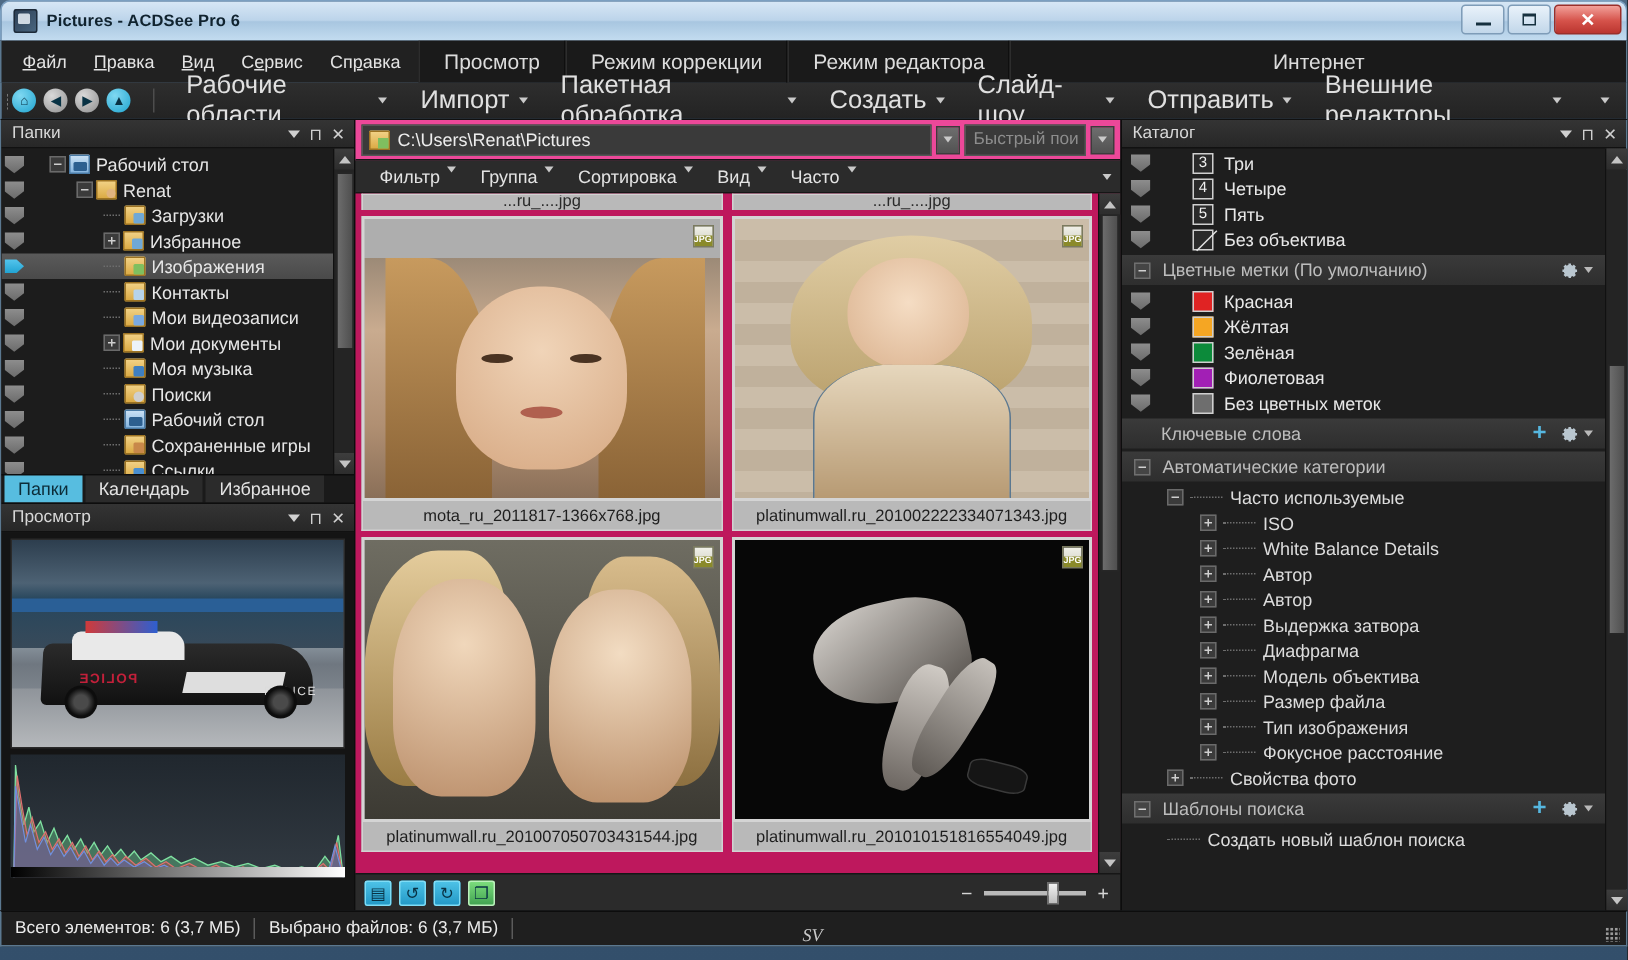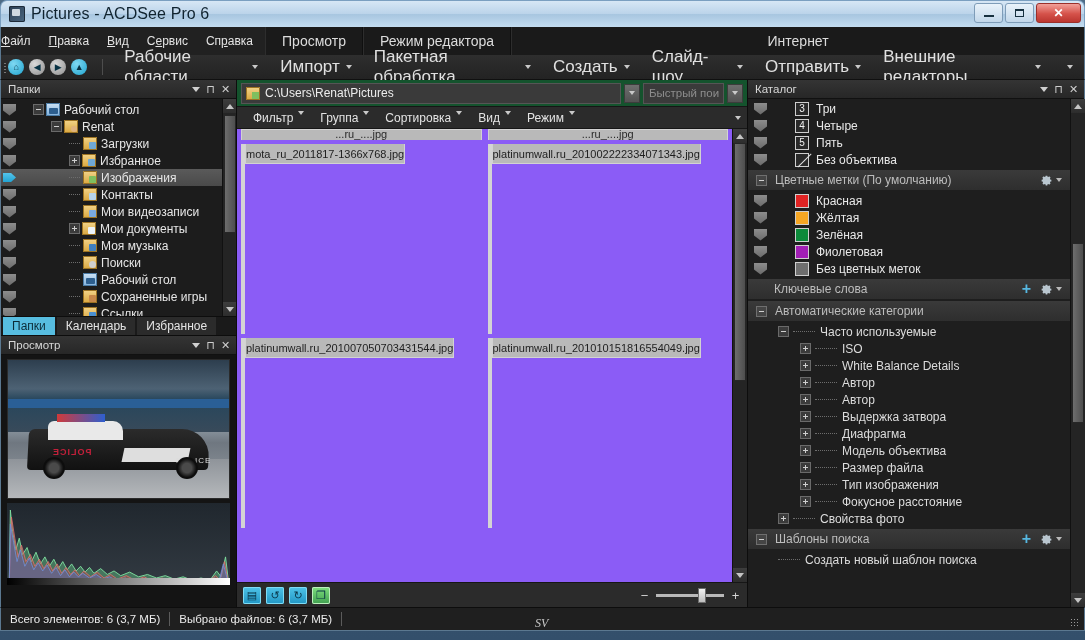--- a/index.html
+++ b/index.html
@@ -28,21 +28,21 @@
   .title-icon {
     width:16px; height:16px; margin-right:6px; border-radius:2px;
     background: linear-gradient(135deg,#2b3d52,#4a6781);
     position:relative; flex:none;
     box-shadow: inset 0 0 0 1px #1d2a38;
   }
   .title-icon:after{
     content:""; position:absolute; left:3px; top:3px; width:8px;height:7px;
     background:#cfd9e2; border-radius:1px;
   }
-  .title-text { font-size:16px; color:#10232f; font-weight:400; letter-spacing:0.1px;}
+  .title-text { font-size:11px; color:#10232f; font-weight:700; letter-spacing:0.1px;}
   .win-btns { position:absolute; right:3px; top:2px; display:flex; gap:2px; }
   .win-btn {
     width:29px; height:20px; border-radius:3px;
     background:linear-gradient(180deg,#e9f2fa,#c2d7ea);
     border:1px solid #7e9cb8;
     display:flex; align-items:center; justify-content:center;
     color:#16303f; font-size:10px;
   }
   .win-btn.close {
     width:45px;
@@ -50,21 +50,21 @@
     border:1px solid #9a2f2a; color:#fff; font-weight:bold; font-size:12px;
   }
   .win-btn .glyph-min { width:10px; height:2px; background:#16303f; margin-top:6px;}
   .win-btn .glyph-max { width:9px; height:8px; border:1px solid #16303f; border-top-width:2px;}
 
   
   .menurow {
     height:28px; background:#212121; display:flex; align-items:stretch;
     border-left:1px solid #5b7890; border-right:1px solid #5b7890;
   }
-  .menus { display:flex; align-items:center; gap:18px; }
+  .menus { display:flex; align-items:center; padding-left:14px; gap:18px; }
   .menu-item { font-size:12px; color:#e3e3e3; cursor:default; }
   .menu-item u { text-decoration:underline; }
   .modetabs { display:flex; align-items:stretch; margin-left:12px; flex:1; }
   .modetab {
     display:flex; align-items:center; justify-content:center;
     padding:0 16px; font-size:14px; color:#dcdcdc;
     background:#1a1a1a;
     border-right:1px solid #0f0f0f;
     border-left:1px solid #2d2d2d;
   }
@@ -198,45 +198,45 @@
   .car .wheel{position:absolute;bottom:14%;width:22px;height:22px;border-radius:50%;
       background:radial-gradient(circle,#4a4a4a 30%,#0d0d0d 60%);}
   .car .wheel.w1{left:16%;} .car .wheel.w2{right:14%;}
   .histo { height:82px; position:relative; background:linear-gradient(180deg,#20272e,#323a42); overflow:hidden;}
   .histo svg{ position:absolute; left:0; bottom:0; width:100%; height:100%;}
   .histo .rampbar{ position:absolute;left:0;bottom:0;width:100%;height:7px;
      background:linear-gradient(90deg,#000,#ffffff);}
 
   
   .centercol { flex:1; display:flex; flex-direction:column; background:#141414; min-width:0;}
-  .pathbar { height:27px; background:#14532d; display:flex; align-items:center; padding:3px 4px;
+  .pathbar { height:27px; background:#ec4899; display:flex; align-items:center; padding:3px 4px;
              border-bottom:1px solid #161616; gap:3px;}
   .pathfield { flex:1; height:21px; background:#3a3a3a; border:1px solid #555;
                display:flex; align-items:center; padding-left:4px; gap:5px; min-width:0;}
   .pf-ico{width:14px;height:13px;flex:none;border-radius:1px;
      background:linear-gradient(180deg,#f3d48a,#d9a73f);box-shadow:inset 0 0 0 1px #9d7322;position:relative;}
   .pf-ico:after{content:"";position:absolute;right:1px;bottom:1px;width:7px;height:7px;background:#7fbf5f;}
   .pf-text{ font-size:12px; color:#ededed; white-space:nowrap; overflow:hidden;}
   .dropbtn{ width:16px;height:19px;flex:none;background:linear-gradient(180deg,#6e6e6e,#525252);
             border:1px solid #3c3c3c; display:flex;align-items:center;justify-content:center;}
   .searchfield{ width:81px; height:21px; background:#3a3a3a; border:1px solid #555;
                 display:flex;align-items:center;padding-left:5px; }
   .searchfield span{font-size:11.5px;color:#8d8d8d;white-space:nowrap;overflow:hidden;}
   .filterbar{ height:22px; background:#2b2b2b; display:flex;align-items:center;
               border-bottom:1px solid #161616; padding-left:8px; gap:0;}
   .fb-btn{ display:flex;align-items:flex-start;gap:5px;padding:0 8px;font-size:12px;color:#e3e3e3;}
   .fb-right{flex:1;display:flex;justify-content:flex-end;padding-right:6px;}
 
-  .thumbarea{ flex:1; display:flex; min-height:0; background:#8b5cf6; }
+  .thumbarea{ flex:1; display:flex; min-height:0; background:#be185d; }
   .thumbgrid{ flex:1; padding:0 4px; min-width:0; overflow:hidden; position:relative;}
   .row-partial{ height:11px; display:flex; gap:6px; padding-top:0; }
   .partial-cell{ flex:1; background:#b9b9b9; border:1px solid #d2d2d2; border-bottom:none;
                  color:#2a2a2a; font-size:11px; text-align:center; overflow:hidden; line-height:8px;}
   .trow2{ display:flex; gap:6px; margin-top:4px; }
-  .cell{ flex:1; display:flex; flex-direction:row; min-width:0; }
+  .cell{ flex:1; display:flex; flex-direction:column; min-width:0; }
   .cell .img{
     height:190px; border:2px solid #d4d4d4; background:#aeaeae; position:relative; overflow:hidden;
     display:flex; align-items:center; justify-content:center;
   }
   .jpgtag{ position:absolute; right:4px; top:4px; width:14px;height:15px;
      background:linear-gradient(180deg,#f0f0e8,#cfcfc2); border:1px solid #7a7a5f;
      font-size:6px; color:#5f5f1f; display:flex; align-items:flex-end; justify-content:center;
      font-weight:bold; z-index:3;}
   .jpgtag i{ background:#8a8a2a; color:#fff; font-style:normal; display:block; width:100%;
      text-align:center; font-size:6px; line-height:7px;}
@@ -374,20 +374,21 @@
   <div class="menurow">
     <div class="menus">
       <div class="menu-item"><u>Ф</u>айл</div>
       <div class="menu-item"><u>П</u>равка</div>
       <div class="menu-item"><u>В</u>ид</div>
       <div class="menu-item">С<u>е</u>рвис</div>
       <div class="menu-item">Сп<u>р</u>авка</div>
     </div>
     <div class="modetabs">
       <div class="modetab">Просмотр</div>
+      <div class="modetab">Режим коррекции</div>
       <div class="modetab">Режим редактора</div>
       <div class="modetab last">Интернет</div>
     </div>
   </div>
 
   <div class="toolbar">
     <div class="grip">
         <span></span>
       </div>
     <div class="nav-ico home">⌂</div>
@@ -619,21 +620,21 @@
           </div>
         <div class="fb-btn">
             <span>Сортировка</span>
             <i class="caret"></i>
           </div>
         <div class="fb-btn">
             <span>Вид</span>
             <i class="caret"></i>
           </div>
         <div class="fb-btn">
-            <span>Режим</span>
+            <span>Часто</span>
             <i class="caret"></i>
           </div>
         <div class="fb-right">
             <i class="caret"></i>
           </div>
       </div>
 
       <div class="thumbarea">
         <div class="thumbgrid">
 

